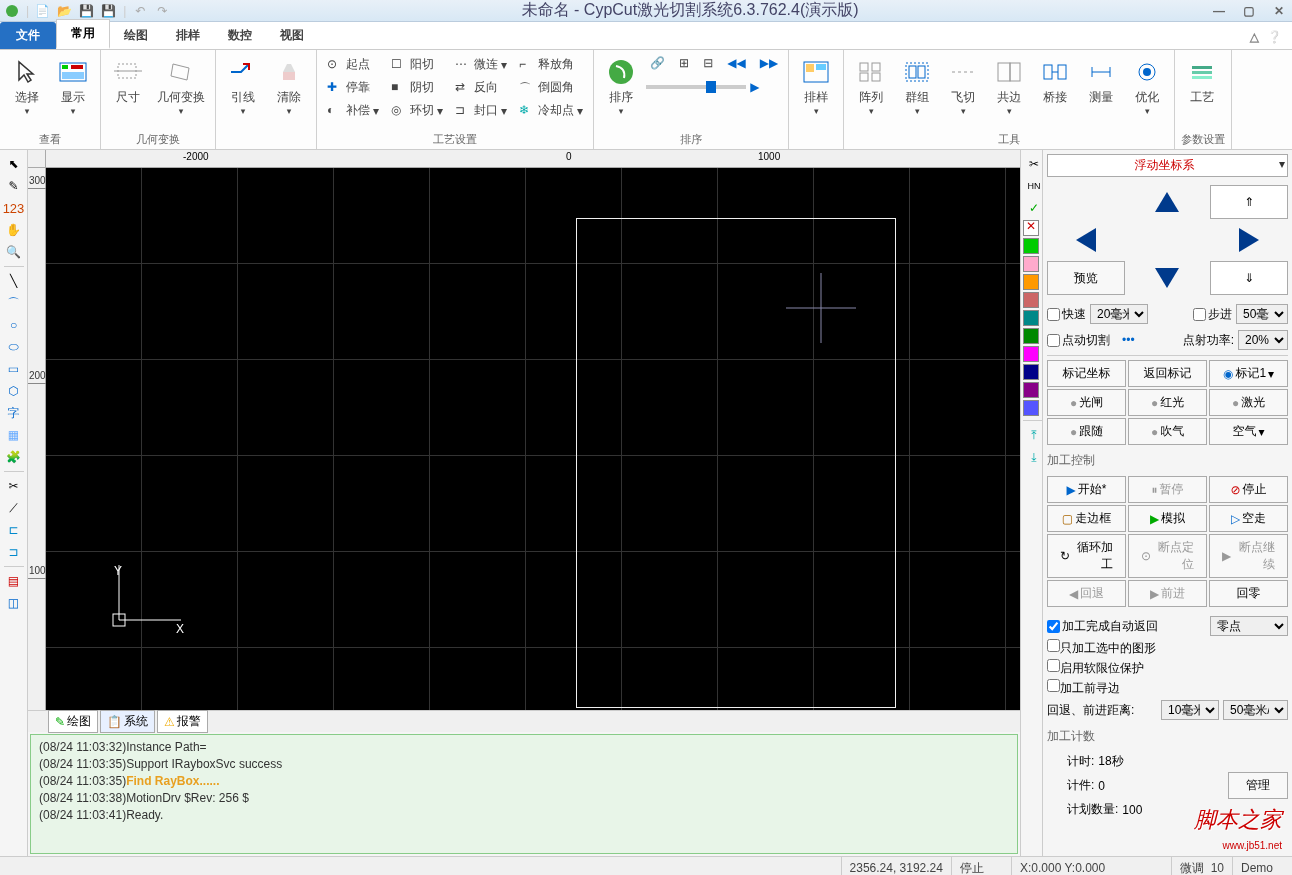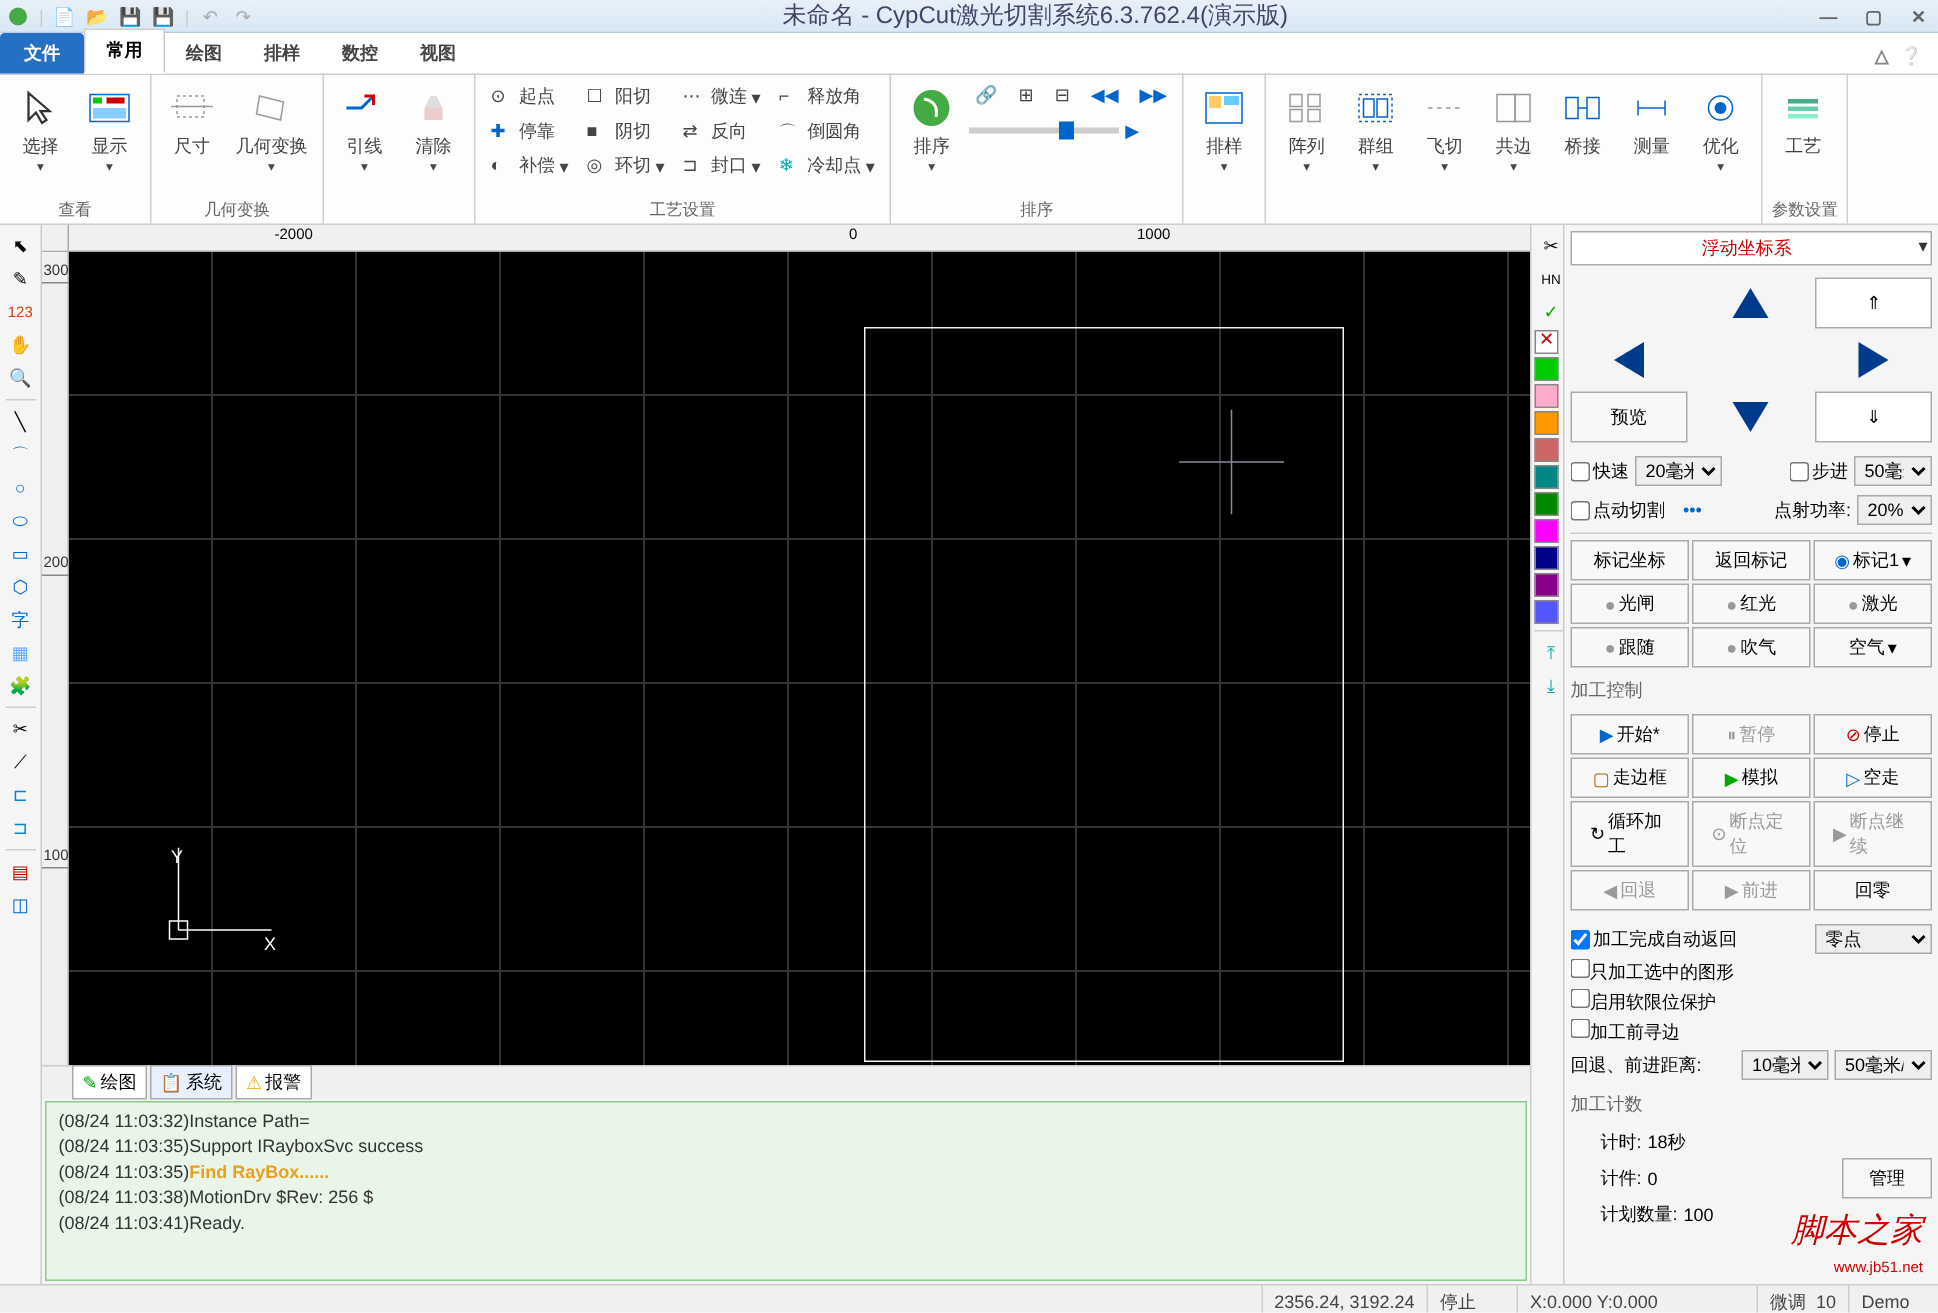--- a/index.html
+++ b/index.html
@@ -52,21 +52,21 @@
 .color-strip { width: 22px; display: flex; flex-direction: column; gap: 2px; padding: 4px 2px; background:#f5f5f5; border-left:1px solid #ccc; }
 .csw { width:16px; height:16px; border:1px solid #888; cursor:pointer; }
 .right-panel { width: 250px; background: #f5f5f5; border-left: 1px solid #ccc; padding: 4px; display:flex; flex-direction:column; gap:4px; overflow-y:auto; }
 .coord-select { width:100%; background:#fff; border:1px solid #aaa; padding:2px; color:#c00; text-align:center; cursor:pointer; }
 .arrow-pad { display:grid; grid-template-columns:repeat(3,1fr); gap:4px; margin:4px 0; position:relative; }
 .arr-btn { height:34px; display:flex; align-items:center; justify-content:center; cursor:pointer; }
 .param-row { display:flex; gap:4px; align-items:center; padding:1px 0; }
 .param-row label { display:flex; align-items:center; gap:2px; }
 .param-row select, .param-row input[type=text] { border:1px solid #aaa; padding:1px 2px; }
 .btn-grid { display:grid; grid-template-columns:repeat(3,1fr); gap:2px; }
-.pbtn { background:#f8f8f8; border:1px solid #aaa; padding:4px 12px; text-align:left; cursor:pointer; display:flex;align-items:center;justify-content:center;gap:2px; }
+.pbtn { background:#f8f8f8; border:1px solid #aaa; padding:4px 12px; text-align:right; cursor:pointer; display:flex;align-items:center;justify-content:center;gap:2px; }
 .pbtn.dis { color:#999; }
 .sec-title { color:#666; padding:3px 0; }
 .status-bar { height: 23px; background: #f0f0f0; border-top: 1px solid #ccc; display: flex; align-items: center; font-size: 11px; color:#444; }
 .status-seg { padding: 0 8px; border-left: 1px solid #ccc; height:100%; display:flex;align-items:center; }
 .watermark { position:absolute; right:10px; bottom:40px; color:#c00; font-style:italic; font-size:22px; font-family:KaiTi,serif; pointer-events:none; text-shadow:1px 1px 0 #fff; }
 .wm-sub { position:absolute; right:10px; bottom:24px; color:#c00; font-size:10px; pointer-events:none; }
 svg { display:block; }
 </style>
 </head>
 <body>
@@ -343,20 +343,21 @@
           <div class="ic">
             <svg width="26" height="22">
               <circle cx="13" cy="11" r="4" fill="#06c"></circle>
               <circle cx="13" cy="11" r="8" fill="none" stroke="#06c"></circle>
             </svg>
           </div>
           <span>优化</span>
           <span style="font-size:9px">▾</span>
         </div>
     </div>
+    <div class="rgrp-label">工具</div>
   </div>
   <div class="rgrp">
     <div class="rgrp-body">
       <div class="big-btn">
           <div class="ic">
             <svg width="28" height="24">
               <rect x="4" y="6" width="20" height="3" fill="#4a8"></rect>
               <rect x="4" y="11" width="20" height="3" fill="#6ca"></rect>
               <rect x="4" y="16" width="20" height="3" fill="#8ec"></rect>
             </svg>
@@ -366,21 +367,21 @@
     </div>
     <div class="rgrp-label">参数设置</div>
   </div>
 </div>
 
 <div class="main-area">
   <div class="left-tools">
     <div class="lt-btn">⬉</div>
     <div class="lt-btn">✎</div>
     <div class="lt-btn">
-        <span style="font-size:10px;color:#c40">123</span>
+        <span style="font-size:13px;color:#c40">123</span>
       </div>
     <div class="lt-btn">✋</div>
     <div class="lt-btn">🔍</div>
     <div class="lt-sep"></div>
     <div class="lt-btn">╲</div>
     <div class="lt-btn" style="color:#06c">⌒</div>
     <div class="lt-btn" style="color:#06c">○</div>
     <div class="lt-btn" style="color:#06c">⬭</div>
     <div class="lt-btn" style="color:#06c">▭</div>
     <div class="lt-btn" style="color:#06c">⬡</div>

